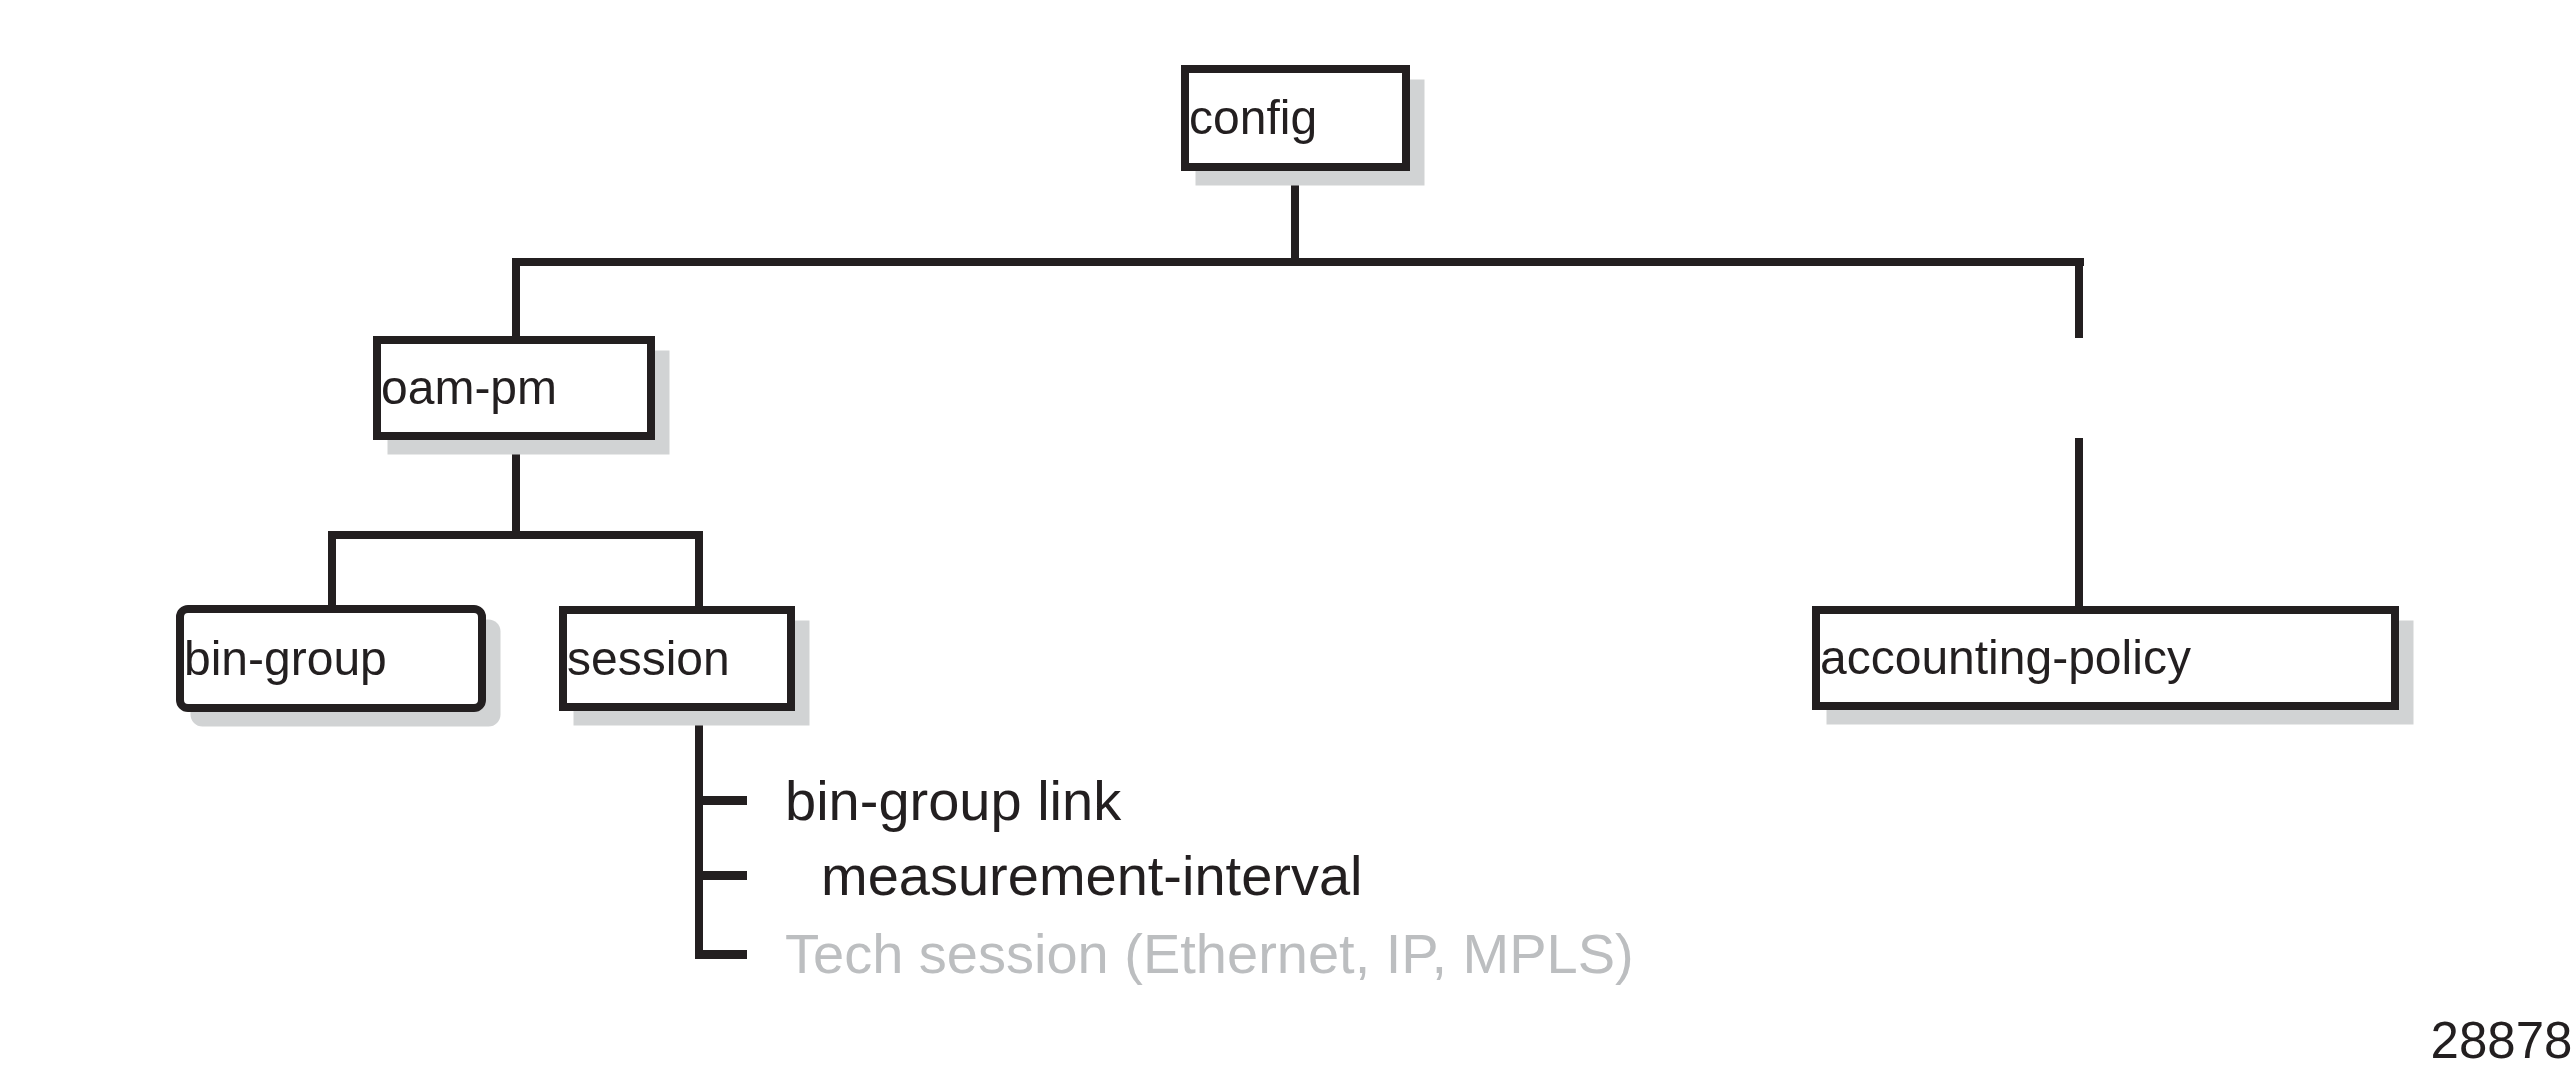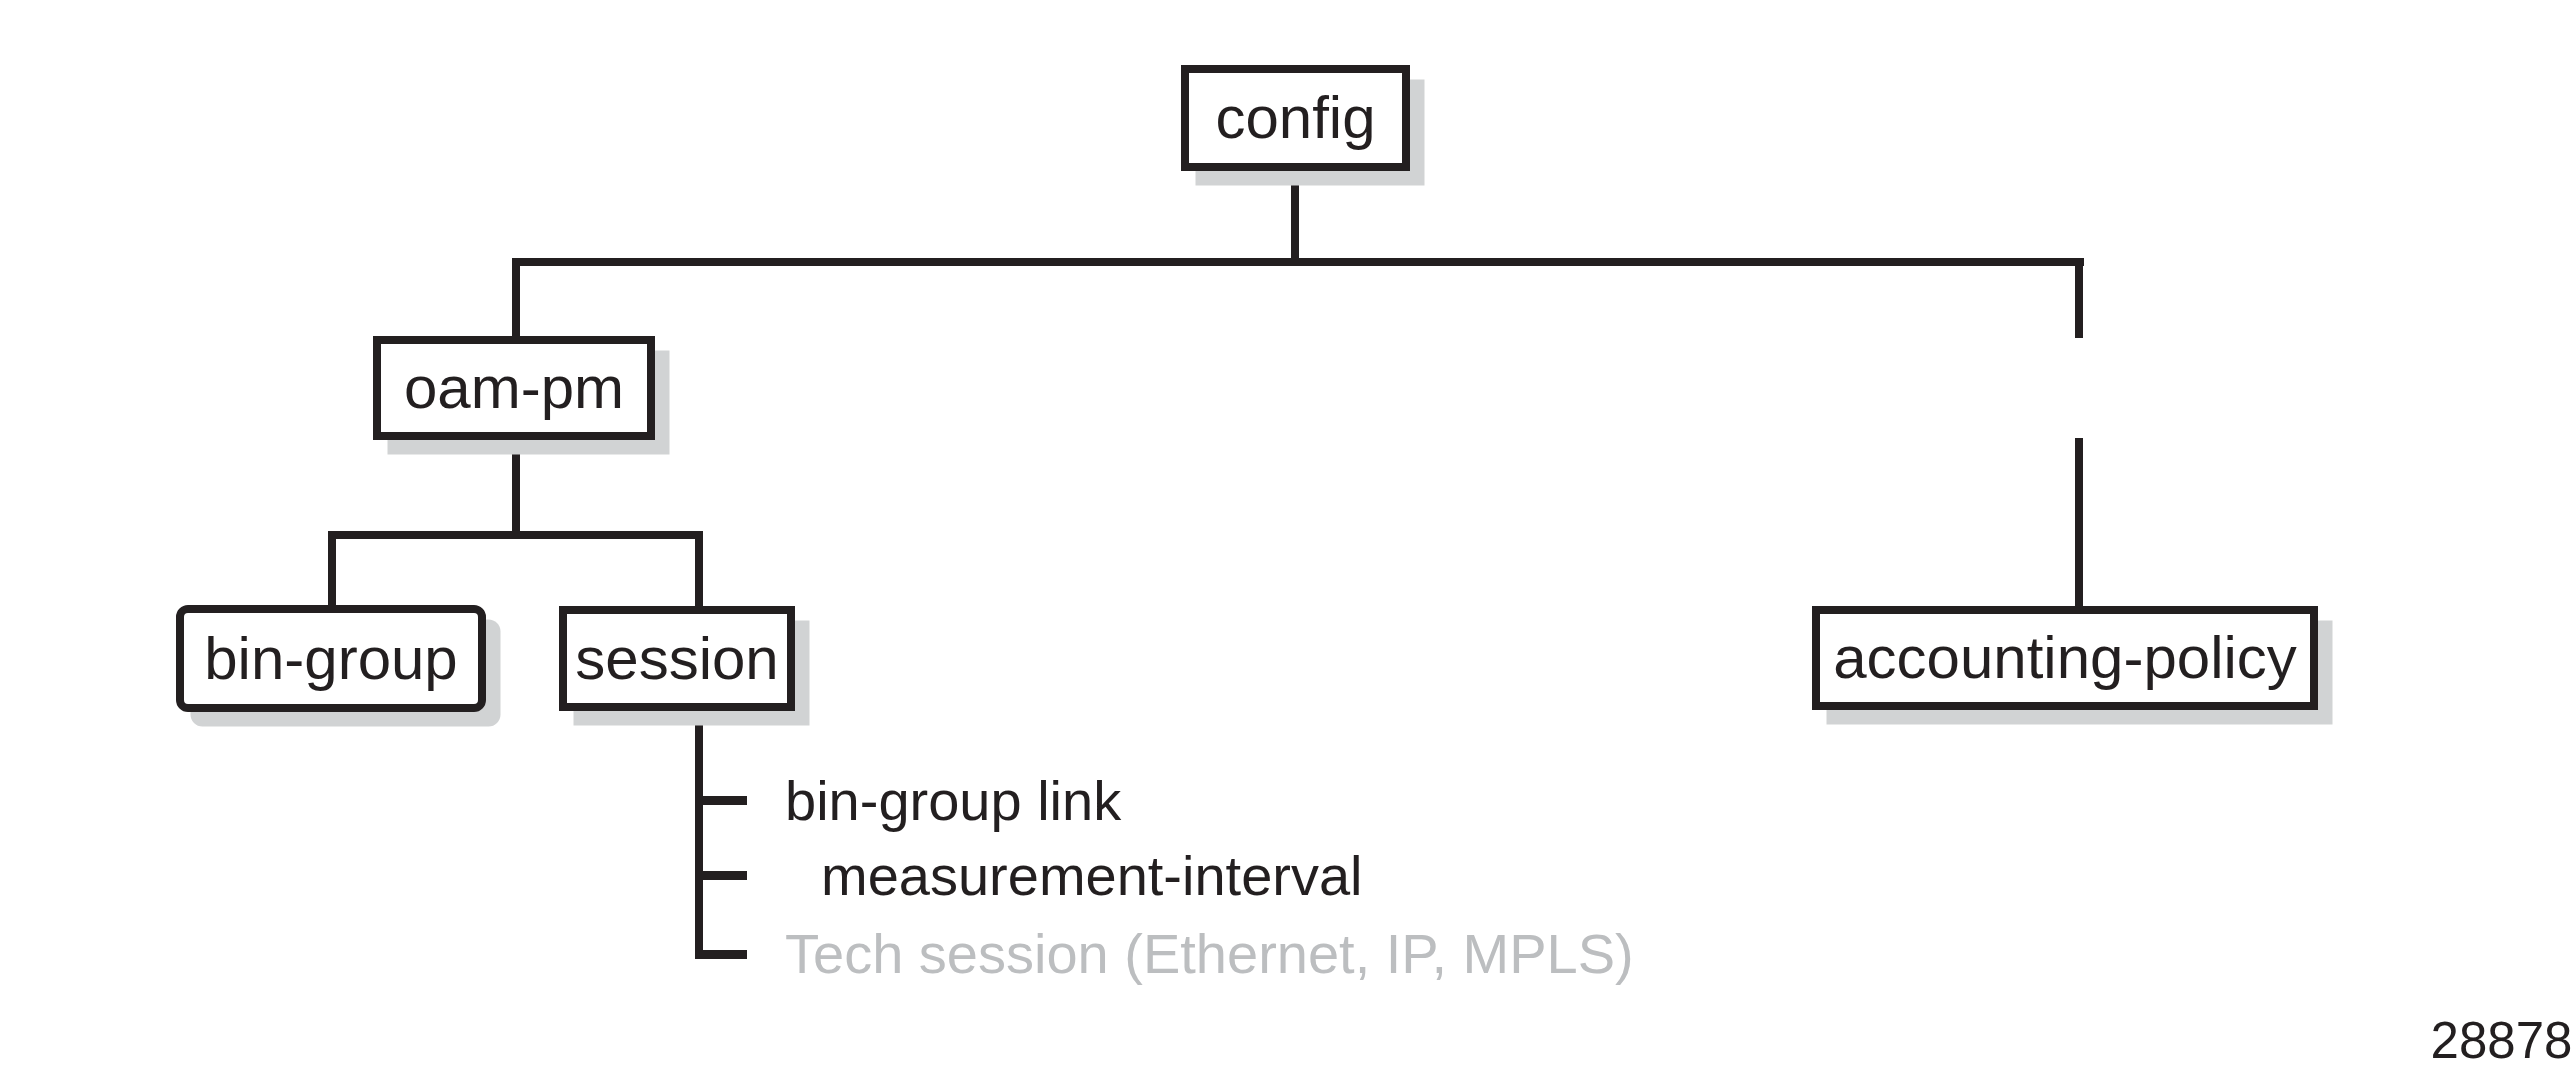--- a/index.html
+++ b/index.html
@@ -17,22 +17,22 @@
     overflow: hidden;
   }
   .node {
     position: absolute;
     box-sizing: border-box;
     border: 8.1px solid var(--line, #231f20);
     background: var(--node-fill, #ffffff);
     box-shadow: 14.5px 14.5px 0 0 var(--shadow, #d1d3d4);
     display: flex;
     align-items: center;
-    justify-content: center;
-    font-size: 60px;
+    justify-content: flex-start;
+    font-size: 48px;
     line-height: 1;
     white-space: nowrap;
     color: var(--text, #231f20);
   }
   .ln {
     position: absolute;
     background: var(--line, #231f20);
   }
   .leaf-item {
     position: absolute;
@@ -85,21 +85,21 @@
 
 
   <div class="node" style="left:176px; top:605px; width:310px; height:107px;border-radius:12px;">
     <span>bin-group</span>
   </div>
 
   <div class="node" style="left:559px; top:606px; width:236px; height:105px;">
     <span>session</span>
   </div>
 
-  <div class="node" style="left:1812px; top:606px; width:506px; height:104px;">
+  <div class="node" style="left:1812px; top:606px; width:587px; height:104px;">
     <span>accounting-policy</span>
   </div>
 
   <div class="leaf-item" style="top:765px;">bin-group link</div>
   <div class="leaf-item" style="top:840px;margin-left:36px;">measurement-interval</div>
   <div class="leaf-item muted" style="top:918px;">Tech session (Ethernet, IP, MPLS)</div>
 
   <div class="figure-number">28878</div>
 
 </div>

